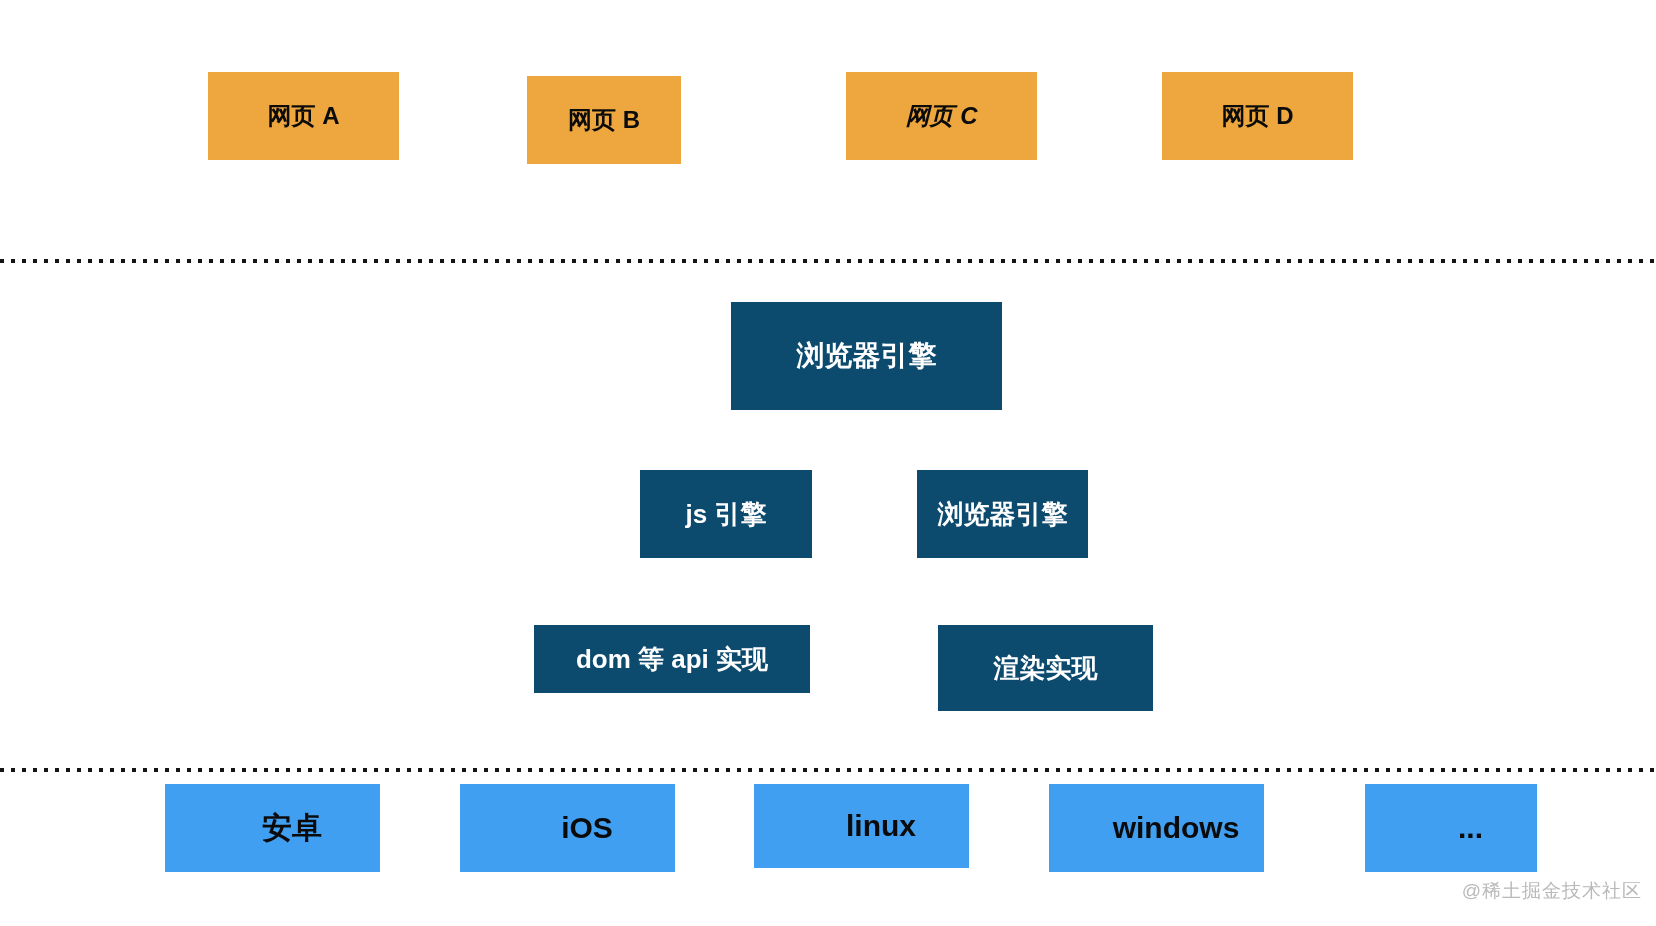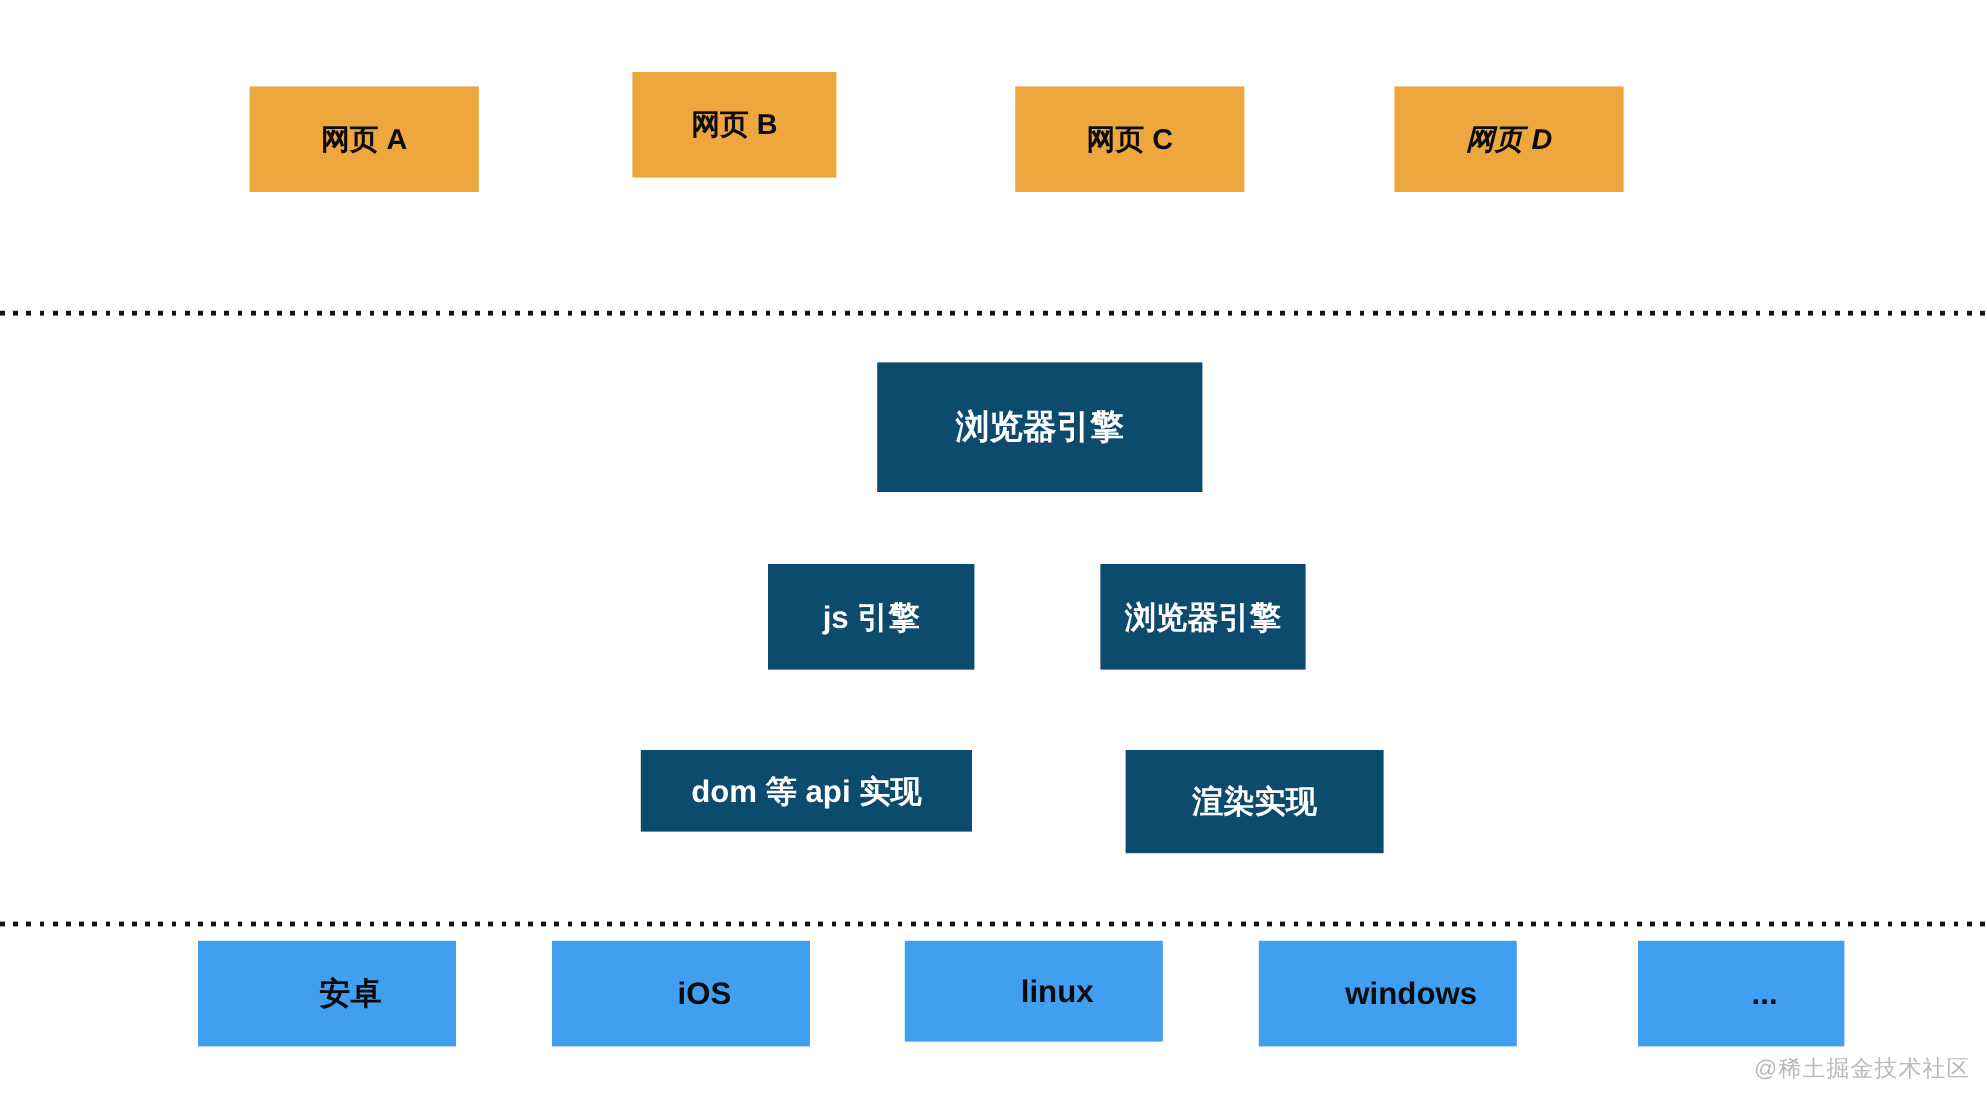--- a/index.html
+++ b/index.html
@@ -33,21 +33,21 @@
     background: #0c4a6e;
     color: #ffffff;
     font-size: 26px;
   }
   .box-black.lg {
     font-size: 28px;
   }
   .box-blue {
     background: #419ff1;
     color: #0b0b0b;
-    font-size: 26px;
+    font-size: 30px;
     padding-left: 39px;
   }
   .dotted-line {
     position: absolute;
     left: 0;
     width: 1656px;
     height: 4px;
     background-image: repeating-linear-gradient(
       to right,
       #141414 0px, #141414 4px,
@@ -65,27 +65,27 @@
   }
 </style>
 </head>
 <body>
 
 <div class="canvas">
 
   <div class="node box-orange" style="left:208px; top:72px; width:191px; height:88px;">
     <span>网页 A</span>
   </div>
-  <div class="node box-orange" style="left:527px; top:60px; width:170px; height:88px;">
+  <div class="node box-orange" style="left:527px; top:76px; width:154px; height:88px;">
     <span>网页 B</span>
   </div>
-  <div class="node box-orange" style="left:846px; top:72px; width:191px; height:88px;">
+  <div class="node box-orange" style="left:846px; top:72px; width:191px; height:88px;font-style:italic;">
     <span>网页 C</span>
   </div>
-  <div class="node box-orange" style="left:1162px; top:72px; width:191px; height:88px;font-style:italic;">
+  <div class="node box-orange" style="left:1162px; top:72px; width:191px; height:88px;">
     <span>网页 D</span>
   </div>
 
   <div class="dotted-line" style="top:259px;"></div>
 
   <div class="node box-black lg" style="left:731px; top:302px; width:271px; height:108px;">
     <span>浏览器引擎</span>
   </div>
 
   <div class="node box-black" style="left:640px; top:470px; width:172px; height:88px;">

